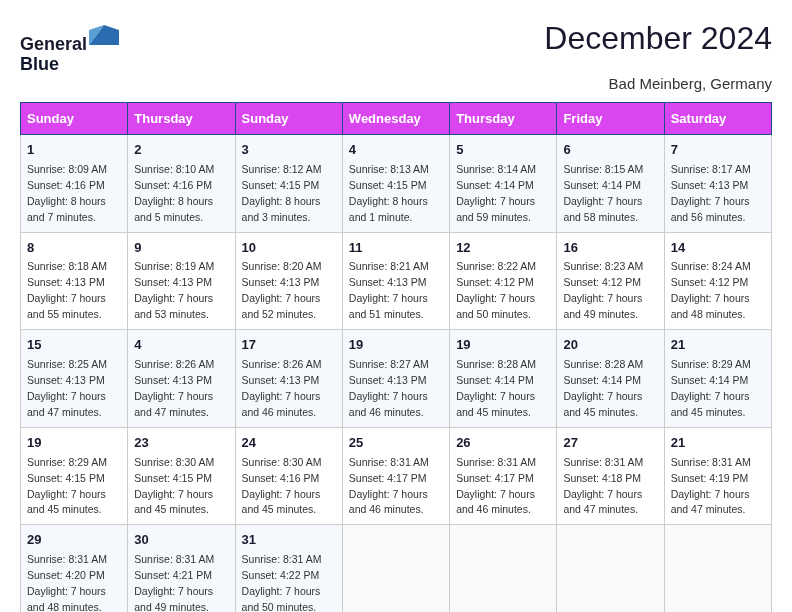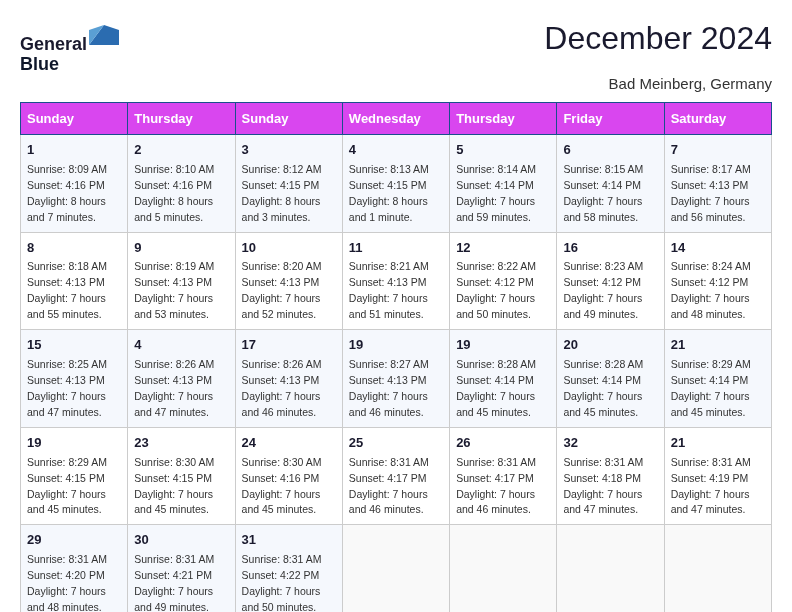--- a/index.html
+++ b/index.html
@@ -334,21 +334,21 @@
         </td>
         <td>
           <span class="day-num">26</span>
           <span class="day-info">
             Sunrise: 8:31 AM<br>
             Sunset: 4:17 PM<br>
             Daylight: 7 hours and 46 minutes.
           </span>
         </td>
         <td>
-          <span class="day-num">32</span>
+          <span class="day-num">27</span>
           <span class="day-info">
             Sunrise: 8:31 AM<br>
             Sunset: 4:18 PM<br>
             Daylight: 7 hours and 47 minutes.
           </span>
         </td>
         <td>
           <span class="day-num">21</span>
           <span class="day-info">
             Sunrise: 8:31 AM<br>

